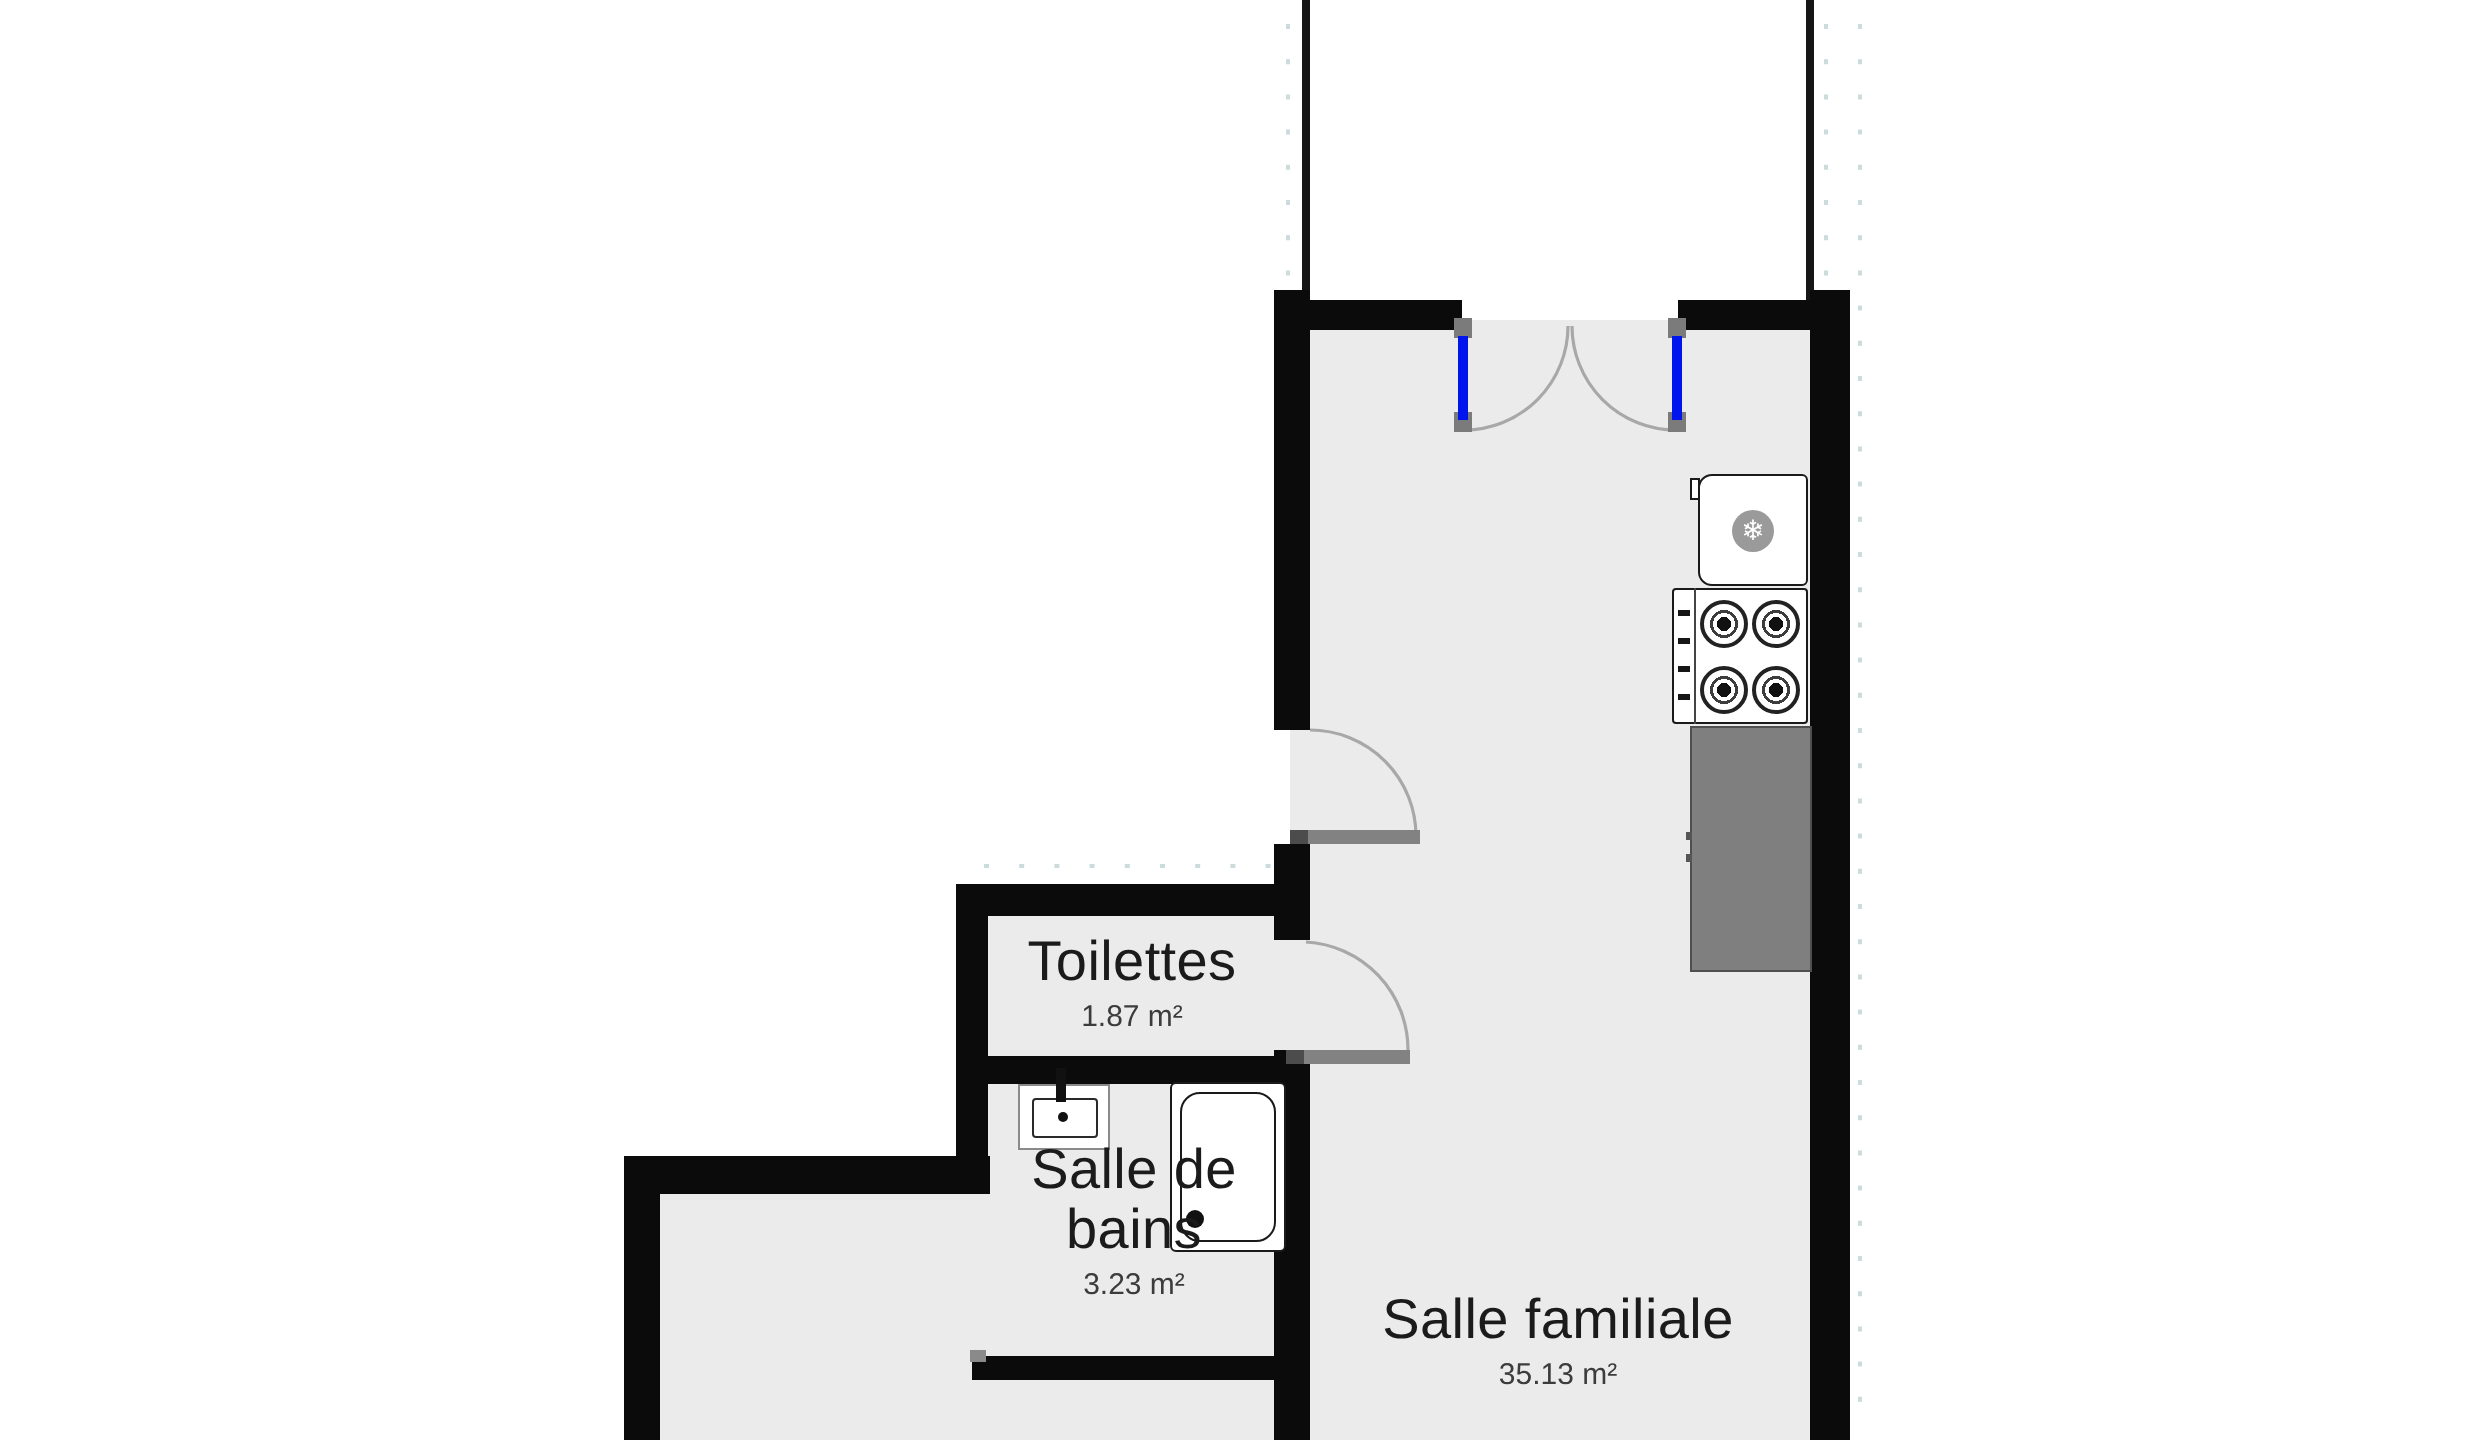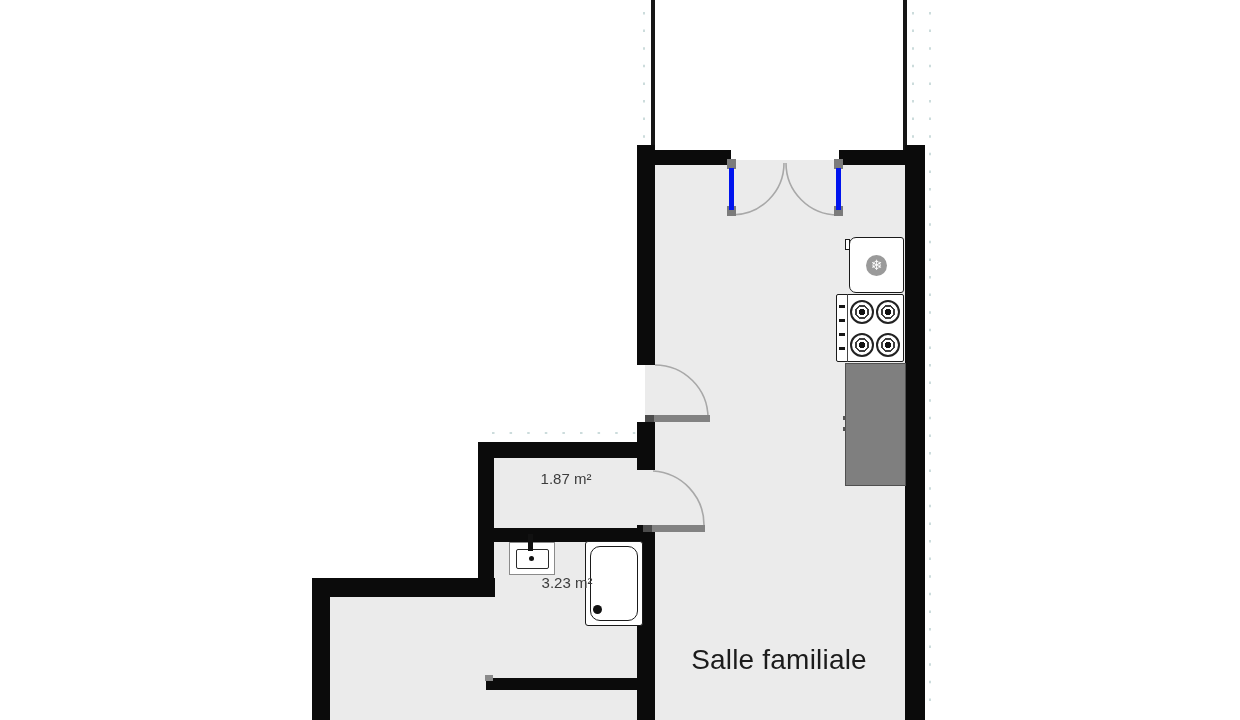--- a/index.html
+++ b/index.html
@@ -124,22 +124,25 @@
   </div>
 
   <div class="hinge" style="left:727px;top:159px;"></div>
   <div class="hinge" style="left:727px;top:206px;"></div>
   <div class="panel" style="left:729px;top:168px;height:42px;"></div>
   <div class="hinge" style="left:834px;top:159px;"></div>
   <div class="hinge" style="left:834px;top:206px;"></div>
   <div class="panel" style="left:836px;top:168px;height:42px;"></div>
 
   <div class="room-label" style="left:476px;top:466px;width:180px;">
+    <div class="room-name">Toilettes</div>
     <div class="room-area">1.87 m²</div>
   </div>
   <div class="room-label" style="left:487px;top:570px;width:160px;">
+    <div class="room-name">Salle de bains</div>
     <div class="room-area">3.23 m²</div>
   </div>
   <div class="room-label" style="left:669px;top:645px;width:220px;text-align:center;">
     <div class="room-name">Salle familiale</div>
+    <div class="room-area">35.13 m²</div>
   </div>
 
 </div>
 
 </body></html>

